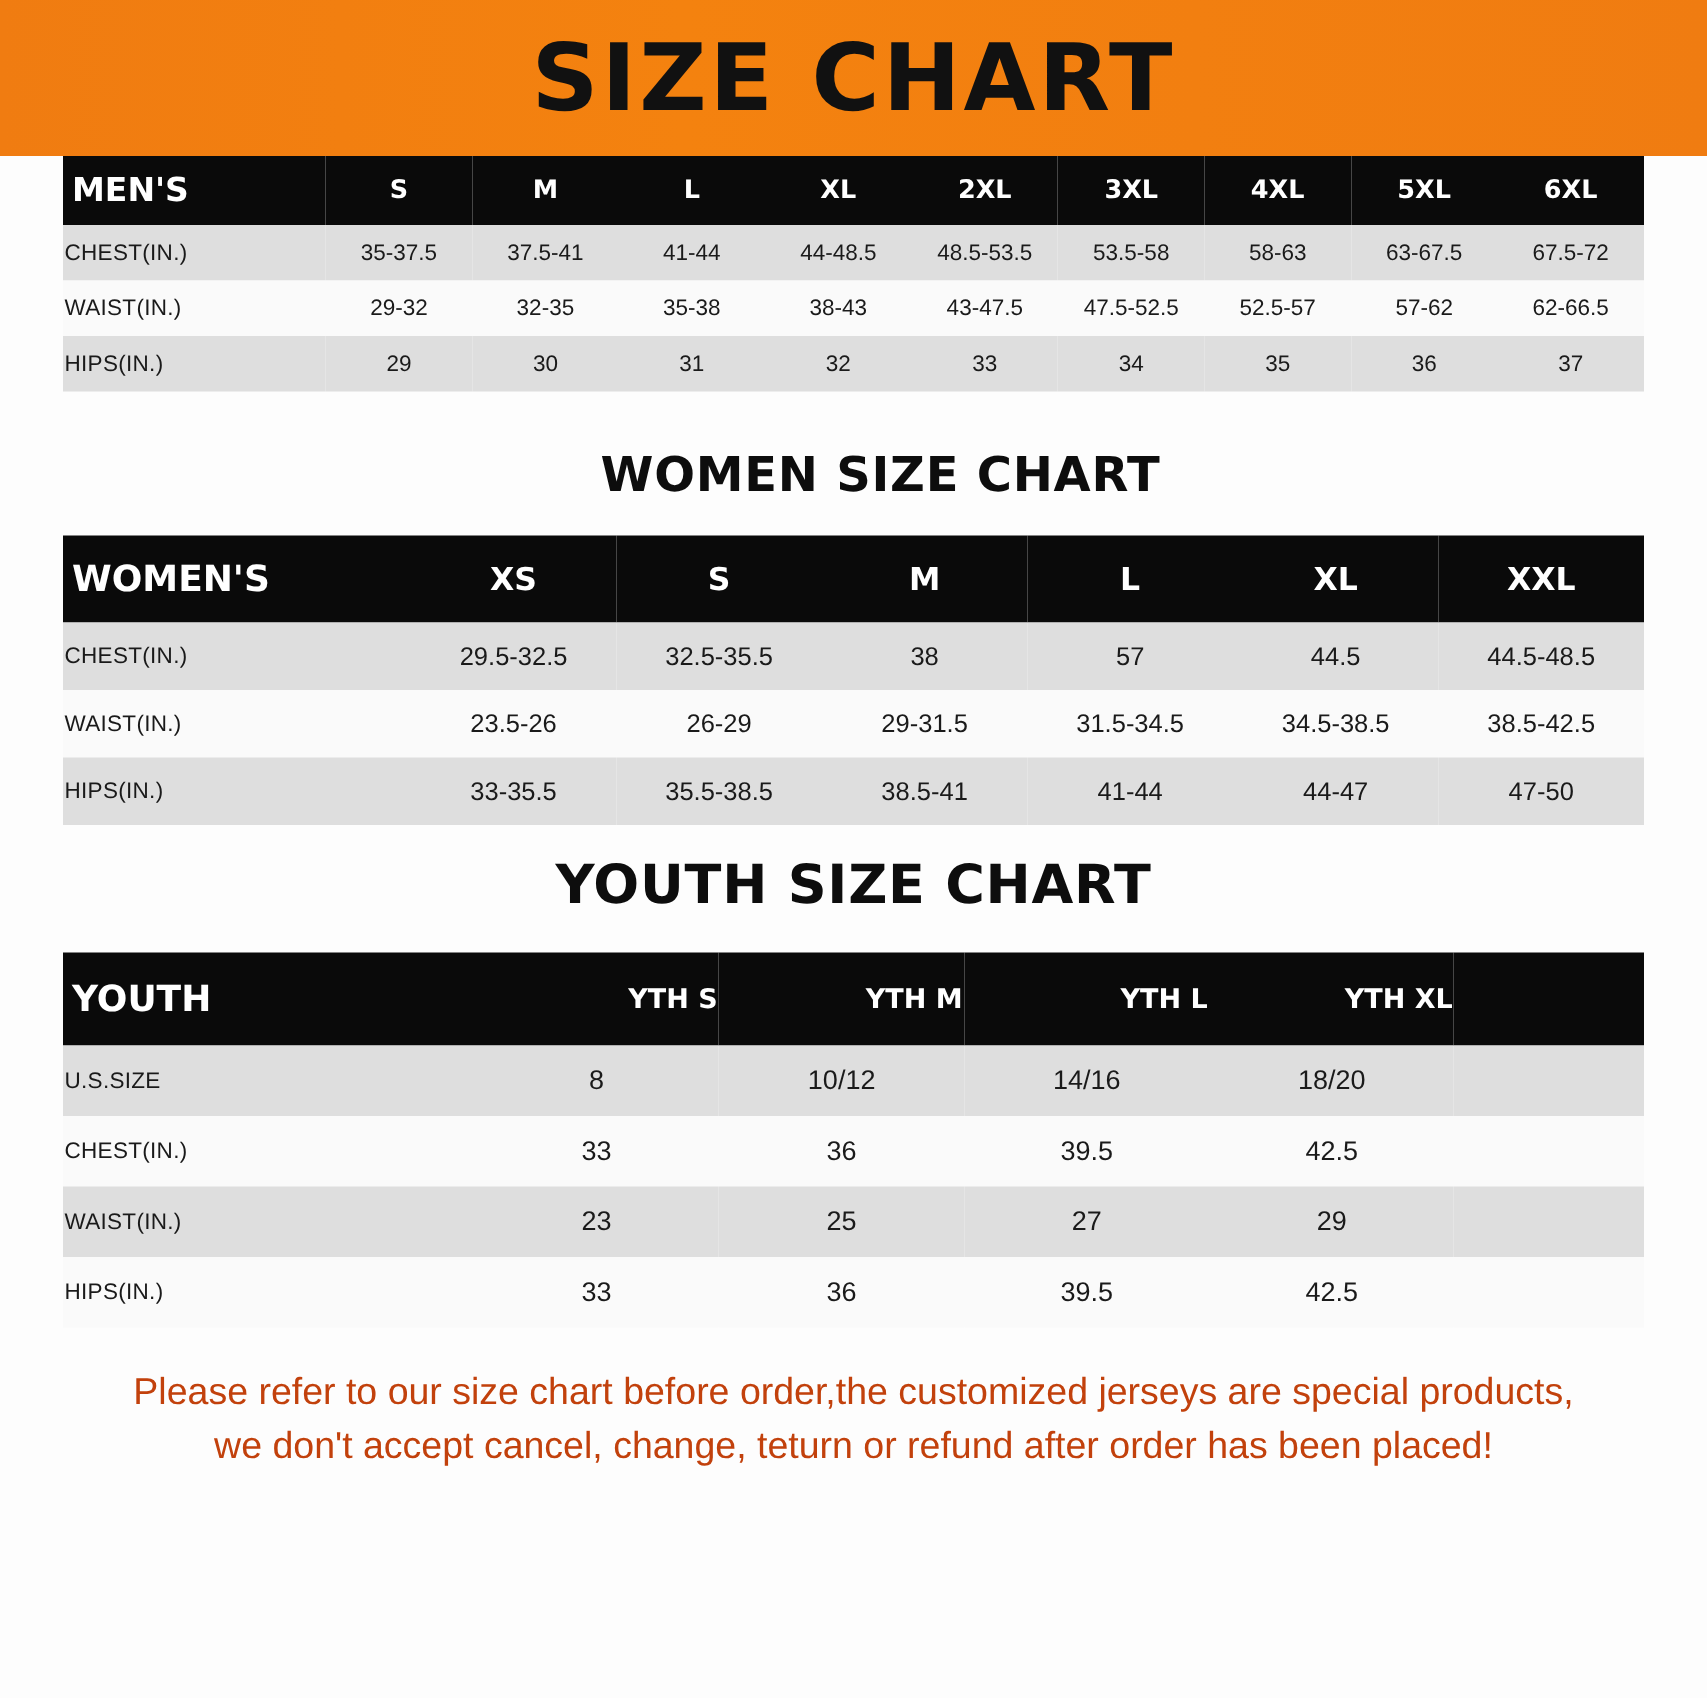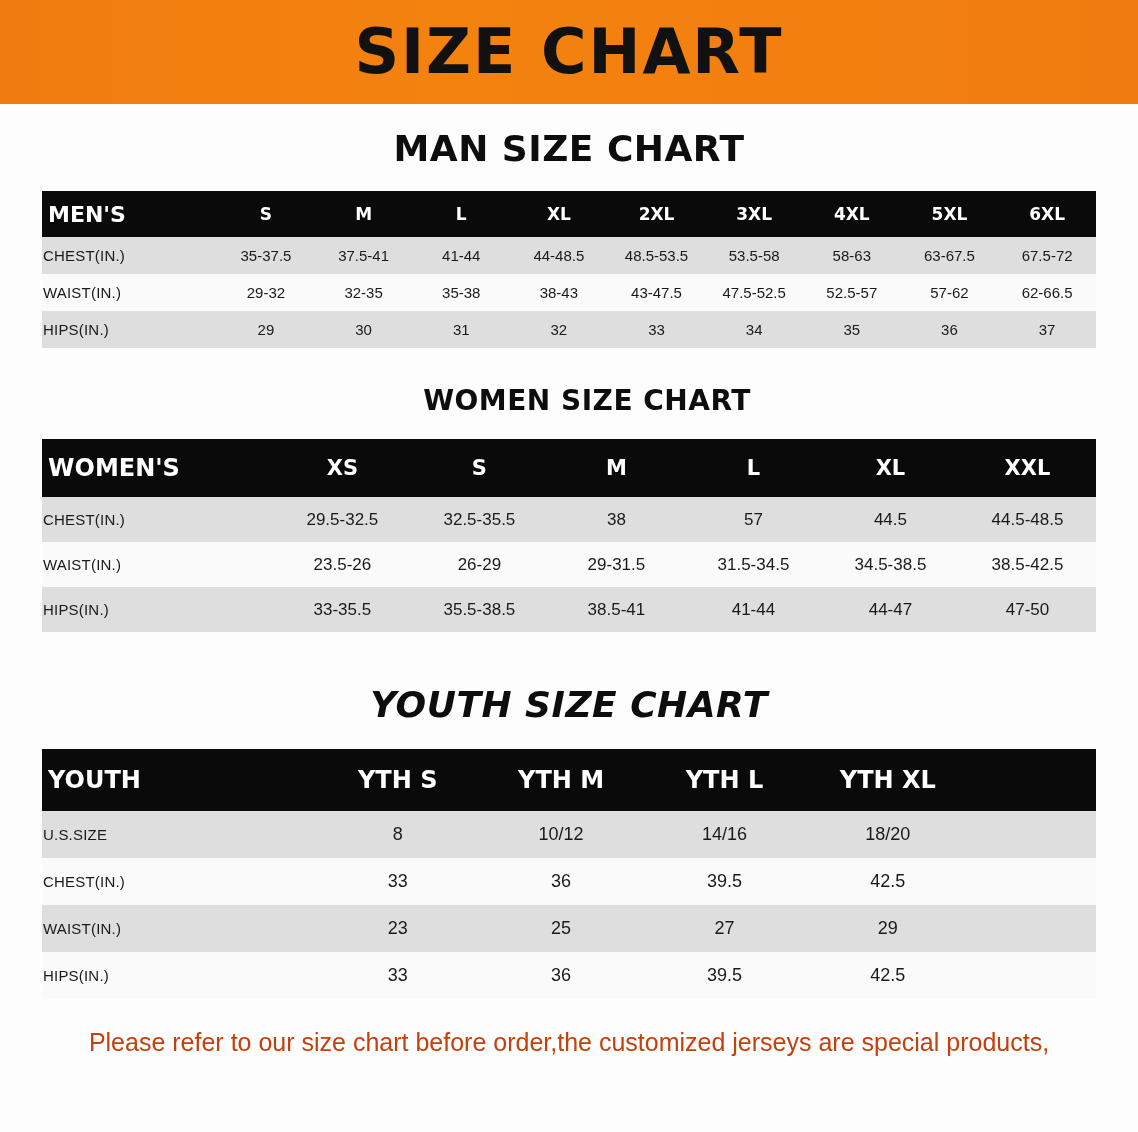--- a/index.html
+++ b/index.html
@@ -41,22 +41,22 @@
 
   
   .section-title {
     text-align: center;
     font-family: "DejaVu Sans", sans-serif;
     font-weight: bold;
     color: #0d0d0d;
     letter-spacing: 0.5px;
   }
   .title-man   { font-size: 36px; margin: 24px 0 22px 0; }
-  .title-women { font-size: 28px; margin: 36px 0 22px 0; padding-left: 36px; }
-  .title-youth { font-size: 36px; margin: 52px 0 24px 0; font-style: italic; }
+  .title-women { font-size: 32px; margin: 36px 0 22px 0; padding-left: 36px; }
+  .title-youth { font-size: 36px; margin: 20px 0 24px 0; }
 
   
   .table-wrap {
     margin: 0 42px;
   }
   table.size {
     width: 100%;
     border-collapse: collapse;
     table-layout: fixed;
   }
@@ -89,21 +89,21 @@
   .men thead th { font-size: 17px; height: 44px; }
   .men thead th.rowhead { font-size: 22px; }
   .men tbody td { font-size: 15px; height: 35px; }
 
   
   .women thead th { font-size: 21px; height: 56px; }
   .women thead th.rowhead { font-size: 24px; }
   .women tbody td { font-size: 17px; height: 43px; }
 
   
-  .youth thead th { font-size: 24px; height: 60px; }
+  .youth thead th { font-size: 18px; height: 60px; text-align: right; }
   .youth thead th.rowhead { font-size: 24px; }
   .youth tbody td { font-size: 18px; height: 45px; margin-left: 28px; }
 
   
   .note {
     margin: 26px 40px 0 40px;
     text-align: center;
     color: #c2410c;
     font-family: "Liberation Sans", sans-serif;
     font-size: 25px;
@@ -113,21 +113,20 @@
 </style>
 </head>
 <body>
 
 <div class="page">
 
   <div class="banner">
     <h1 class="banner-title">SIZE CHART</h1>
   </div>
 
-  <h2 class="section-title title-man">MAN SIZE CHART</h2>
   <div class="table-wrap">
     <table class="size men">
       <colgroup>
         <col style="width:16.5%">
           <col style="width:9.2%">
           <col style="width:9.2%">
           <col style="width:9.2%">
         <col style="width:9.2%">
           <col style="width:9.2%">
           <col style="width:9.2%">
@@ -298,15 +297,16 @@
           <td>39.5</td>
           <td>42.5</td>
           <td></td>
         </tr>
       </tbody>
     </table>
   </div>
 
   <div class="note">
     <div>Please refer to our size chart before order,the customized jerseys are special products,</div>
+    <div>we don't accept cancel, change, teturn or refund after order has been placed!</div>
   </div>
 
 </div>
 
 </body></html>

